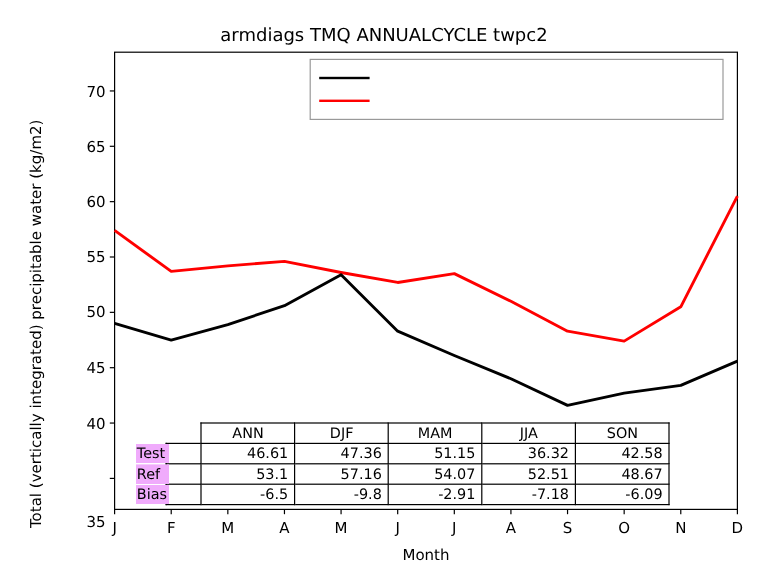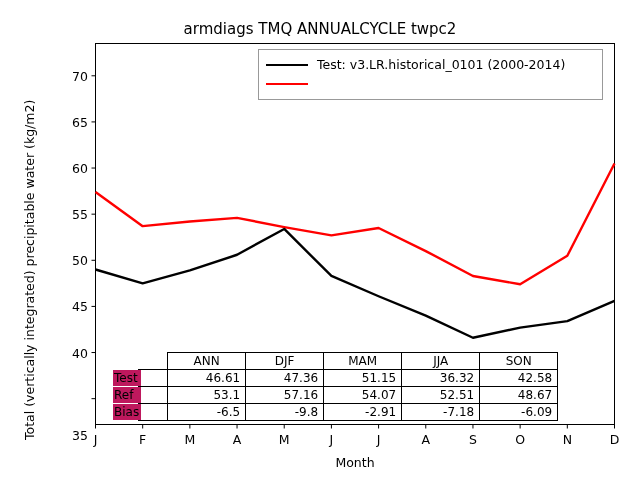--- a/index.html
+++ b/index.html
@@ -42,21 +42,21 @@
     position:absolute;left:138px;top:352px;border-collapse:collapse;
     font-size:12px;color:#000;background:#fff;
   }
   table.stats td,table.stats th{
     border:1px solid #000;height:17px;box-sizing:border-box;font-weight:normal;
   }
   table.stats th.colh{width:78px;text-align:center;padding:0 4px;}
   table.stats th.corner{border:none;width:0;padding:0;}
   table.stats td.num{text-align:right;padding:0 5px;width:78px;}
   table.stats td.rowh{
-    text-align:left;padding:0 2px 0 1px;width:24px;background:#be185d;
+    text-align:left;padding:0 2px 0 1px;width:24px;background:#f0abfc;
     position:relative;left:-26px;border-right:1px solid #000;
   }
 </style>
 </head>
 <body>
 
 <div id="figroot">
   <div class="title">armdiags TMQ ANNUALCYCLE twpc2</div>
   <div class="ylabel">Total (vertically integrated) precipitable water (kg/m2)</div>
   <div class="xlabel">Month</div>
@@ -112,21 +112,20 @@
       <div class="xtick" style="left: 425.773px;">A</div>
       <div class="xtick" style="left: 472.955px;">S</div>
       <div class="xtick" style="left: 520.136px;">O</div>
       <div class="xtick" style="left: 567.318px;">N</div>
       <div class="xtick" style="left: 614.5px;">D</div>
     </div>
 
   <div class="legend">
     <div class="legrow">
       <span class="legline" style="border-top-color:#000000"></span>
-      <span class="legtxt">Test: v3.LR.historical_0101 (2000-2014)</span>
     </div>
     <div class="legrow">
       <span class="legline" style="border-top-color:#ff0000"></span>
     </div>
   </div>
 
   <table class="stats">
     <thead>
       <tr>
         <th class="corner"></th>

